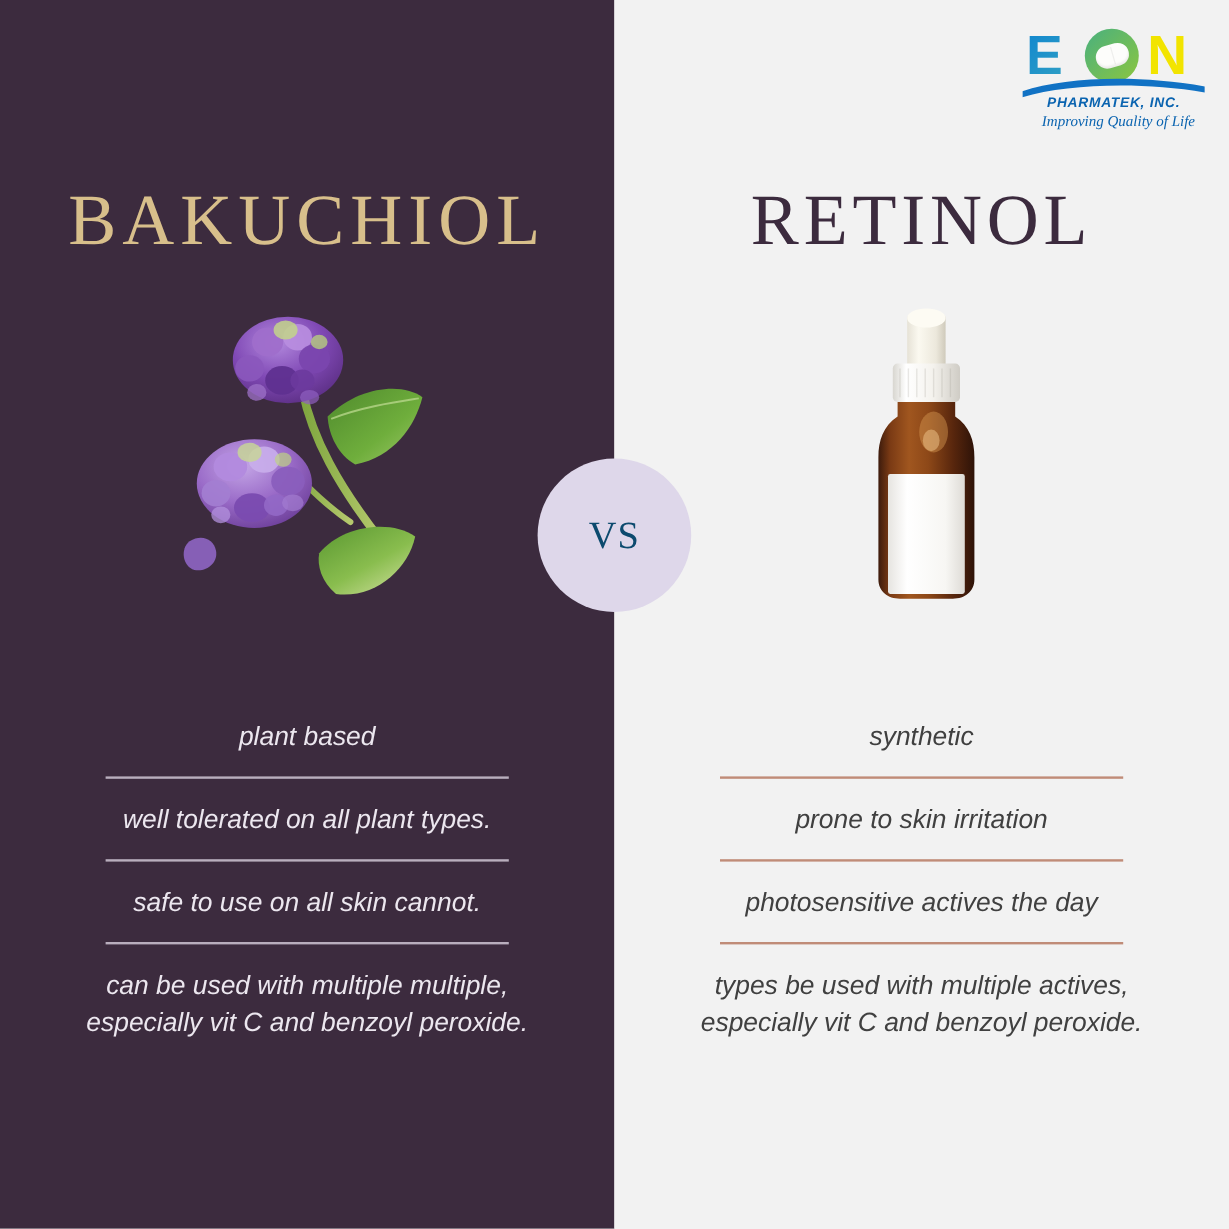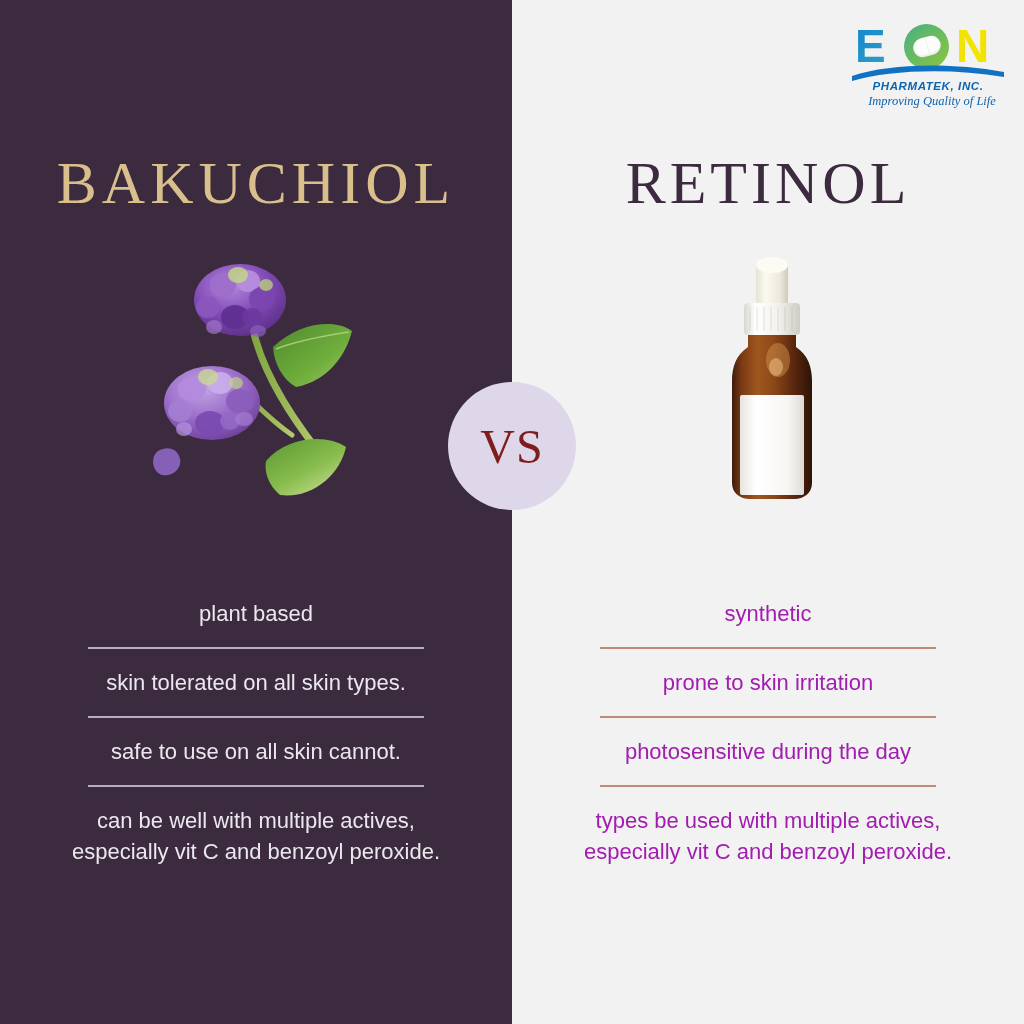--- a/index.html
+++ b/index.html
@@ -166,44 +166,45 @@
     width: 128px;
     height: 128px;
     border-radius: 50%;
     background: #ded7ea;
     display: flex;
     align-items: center;
     justify-content: center;
   }
   .vs-text {
     font-family: "Liberation Serif", serif;
-    font-size: 48px;
-    color: #7f1d1d;
+    font-size: 32px;
+    color: #0c4a6e;
     letter-spacing: 1px;
   }
 
   
   .features {
     position: absolute;
     width: 512px;
     top: 598px;
+    font-style: italic;
   }
   .features-left  { left: 0; }
   .features-right { left: 512px; }
 
   .feat-text {
     text-align: center;
     font-family: "Liberation Sans", sans-serif;
     font-size: 22px;
     line-height: 31px;
     padding: 0 34px;
     box-sizing: border-box;
   }
   .features-left  .feat-text { color: #ece7ef; }
-  .features-right .feat-text { color: #a21caf; }
+  .features-right .feat-text { color: #404040; }
 
   .feat-rule {
     height: 0;
     margin: 18px auto;
     width: 336px;
   }
   .features-left  .feat-rule { border-top: 2px solid #b9aebd; }
   .features-right .feat-rule { border-top: 2px solid #c08c78; }
 
   .feat-block { margin-bottom: 0; }
@@ -357,44 +358,44 @@
   <div class="vs-circle">
     <span class="vs-text">VS</span>
   </div>
 
   <div class="features features-left">
     <div class="feat-block">
       <div class="feat-text">plant based</div>
     </div>
     <div class="feat-rule"></div>
     <div class="feat-block">
-      <div class="feat-text">skin tolerated on all skin types.</div>
+      <div class="feat-text">well tolerated on all plant types.</div>
     </div>
     <div class="feat-rule"></div>
     <div class="feat-block">
       <div class="feat-text">safe to use on all skin cannot.</div>
     </div>
     <div class="feat-rule"></div>
     <div class="feat-block">
-      <div class="feat-text" style="white-space:pre-line">can be well with multiple actives,
+      <div class="feat-text" style="white-space:pre-line">can be used with multiple multiple,
 especially vit C and benzoyl peroxide.</div>
     </div>
   </div>
 
   <div class="features features-right">
     <div class="feat-block">
       <div class="feat-text">synthetic</div>
     </div>
     <div class="feat-rule"></div>
     <div class="feat-block">
       <div class="feat-text">prone to skin irritation</div>
     </div>
     <div class="feat-rule"></div>
     <div class="feat-block">
-      <div class="feat-text">photosensitive during the day</div>
+      <div class="feat-text">photosensitive actives the day</div>
     </div>
     <div class="feat-rule"></div>
     <div class="feat-block">
       <div class="feat-text" style="white-space:pre-line">types be used with multiple actives,
 especially vit C and benzoyl peroxide.</div>
     </div>
   </div>
 
 </div>
 

